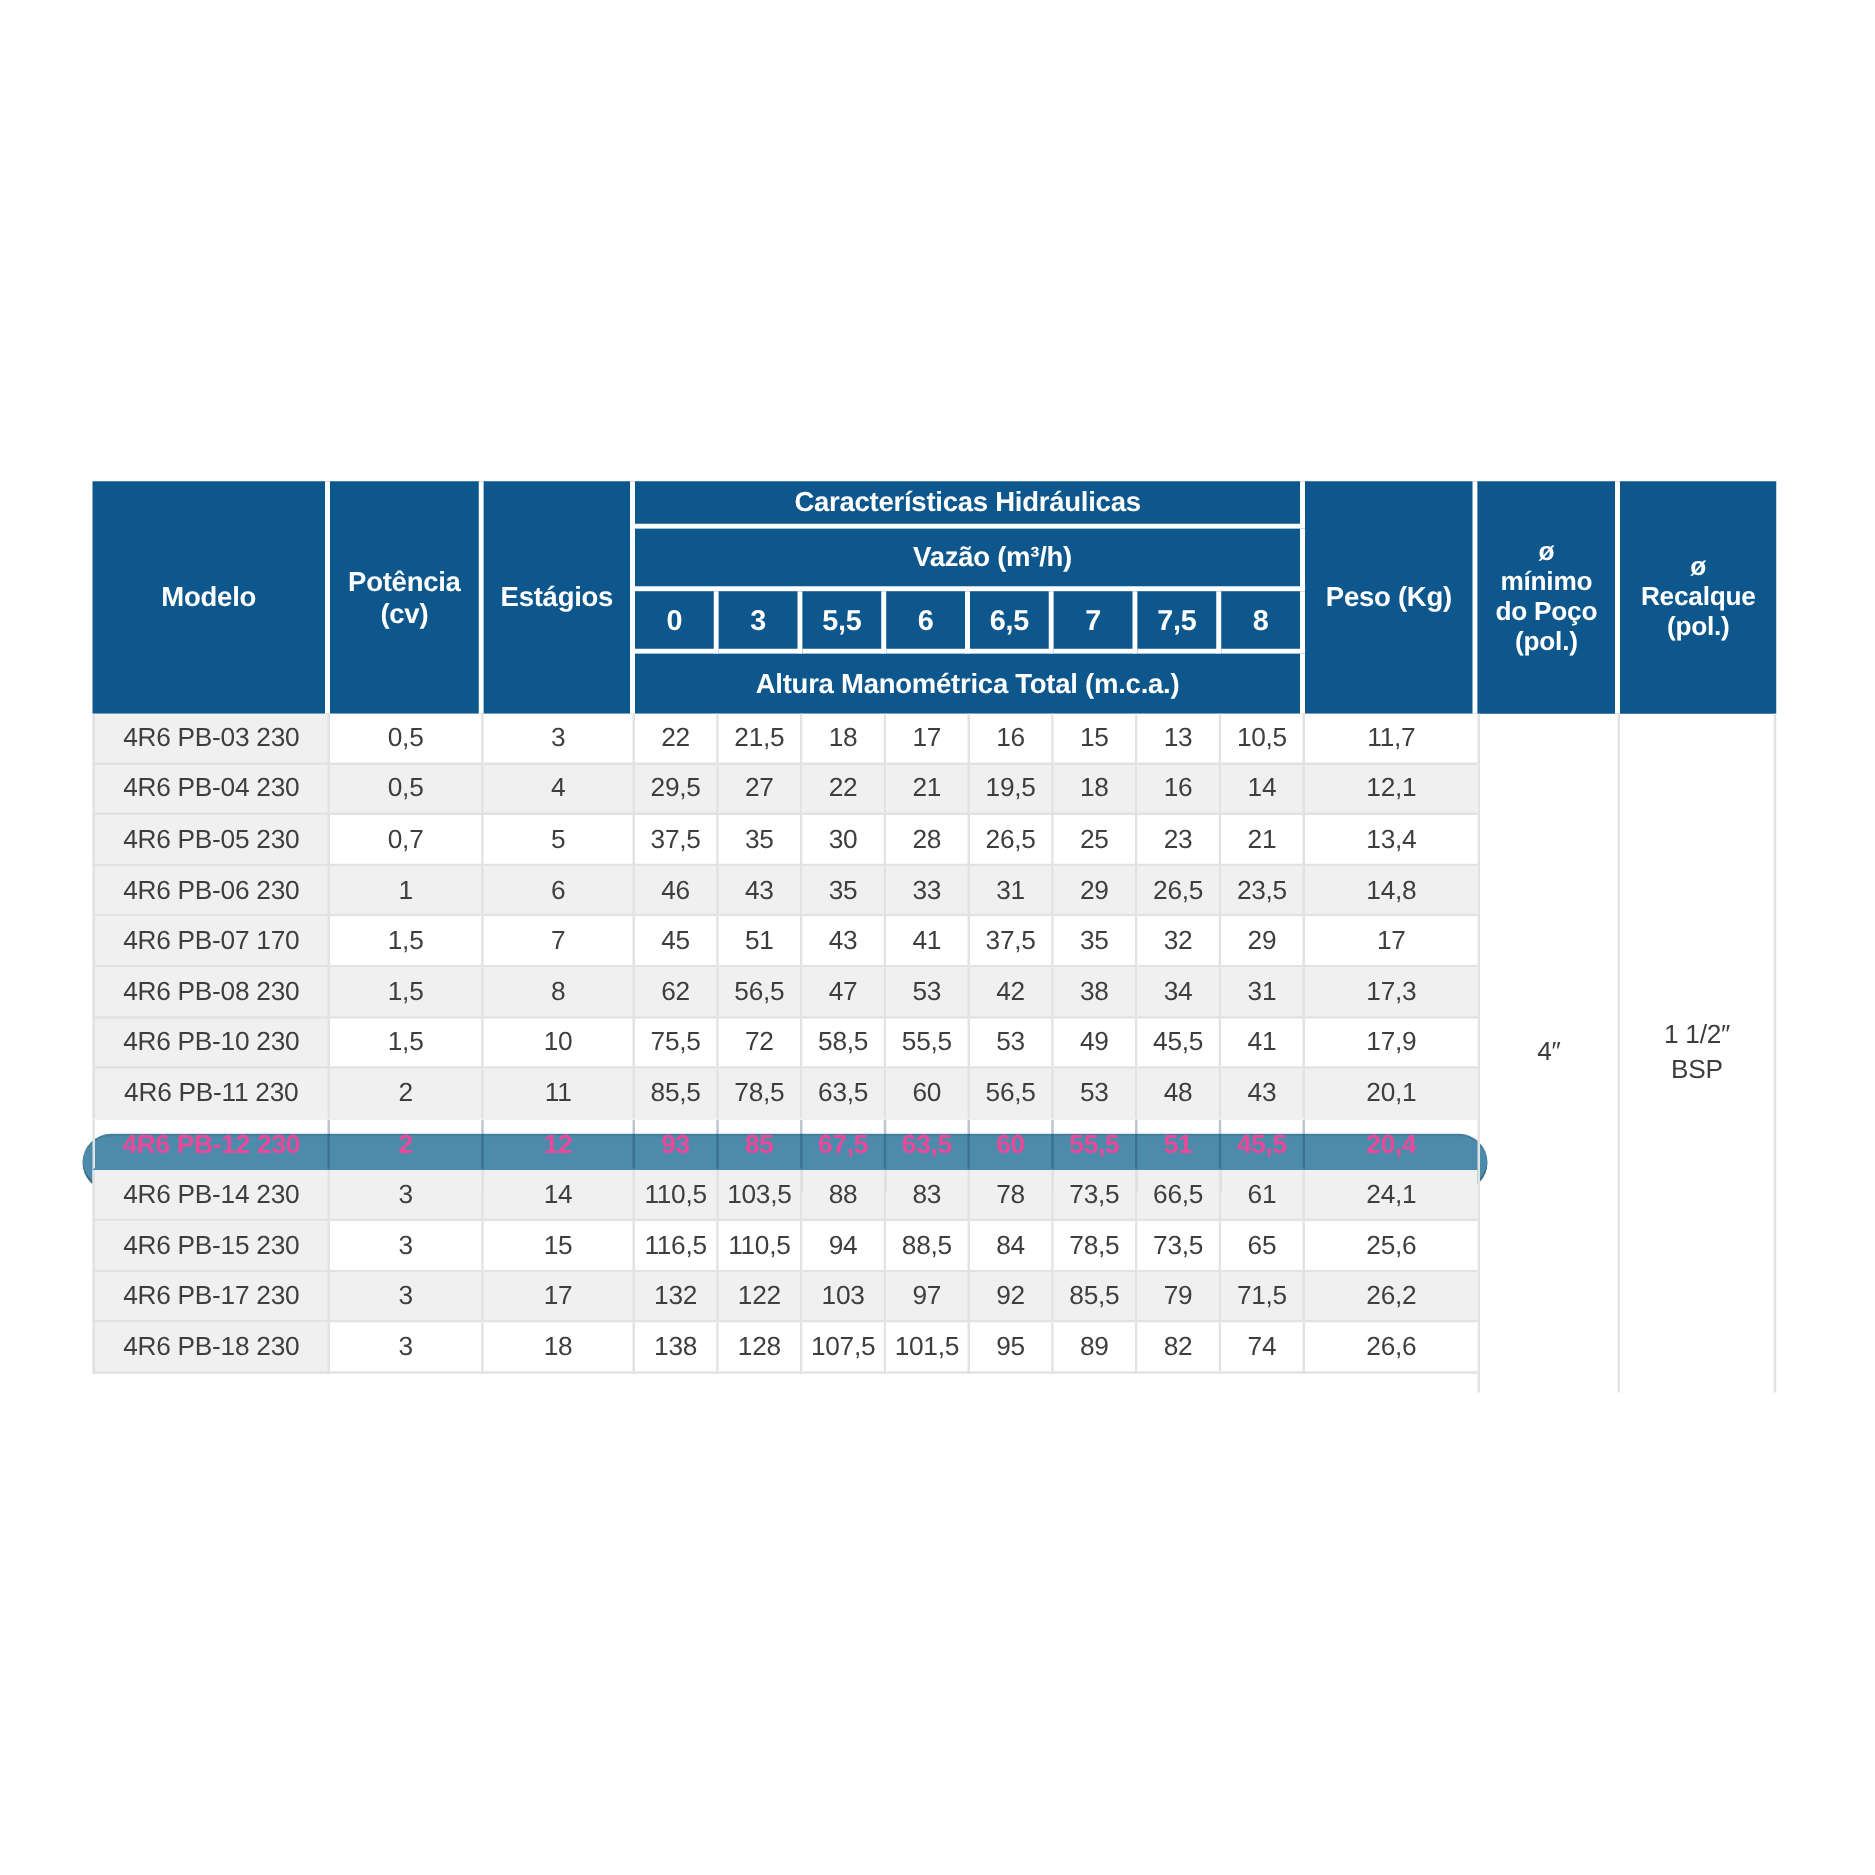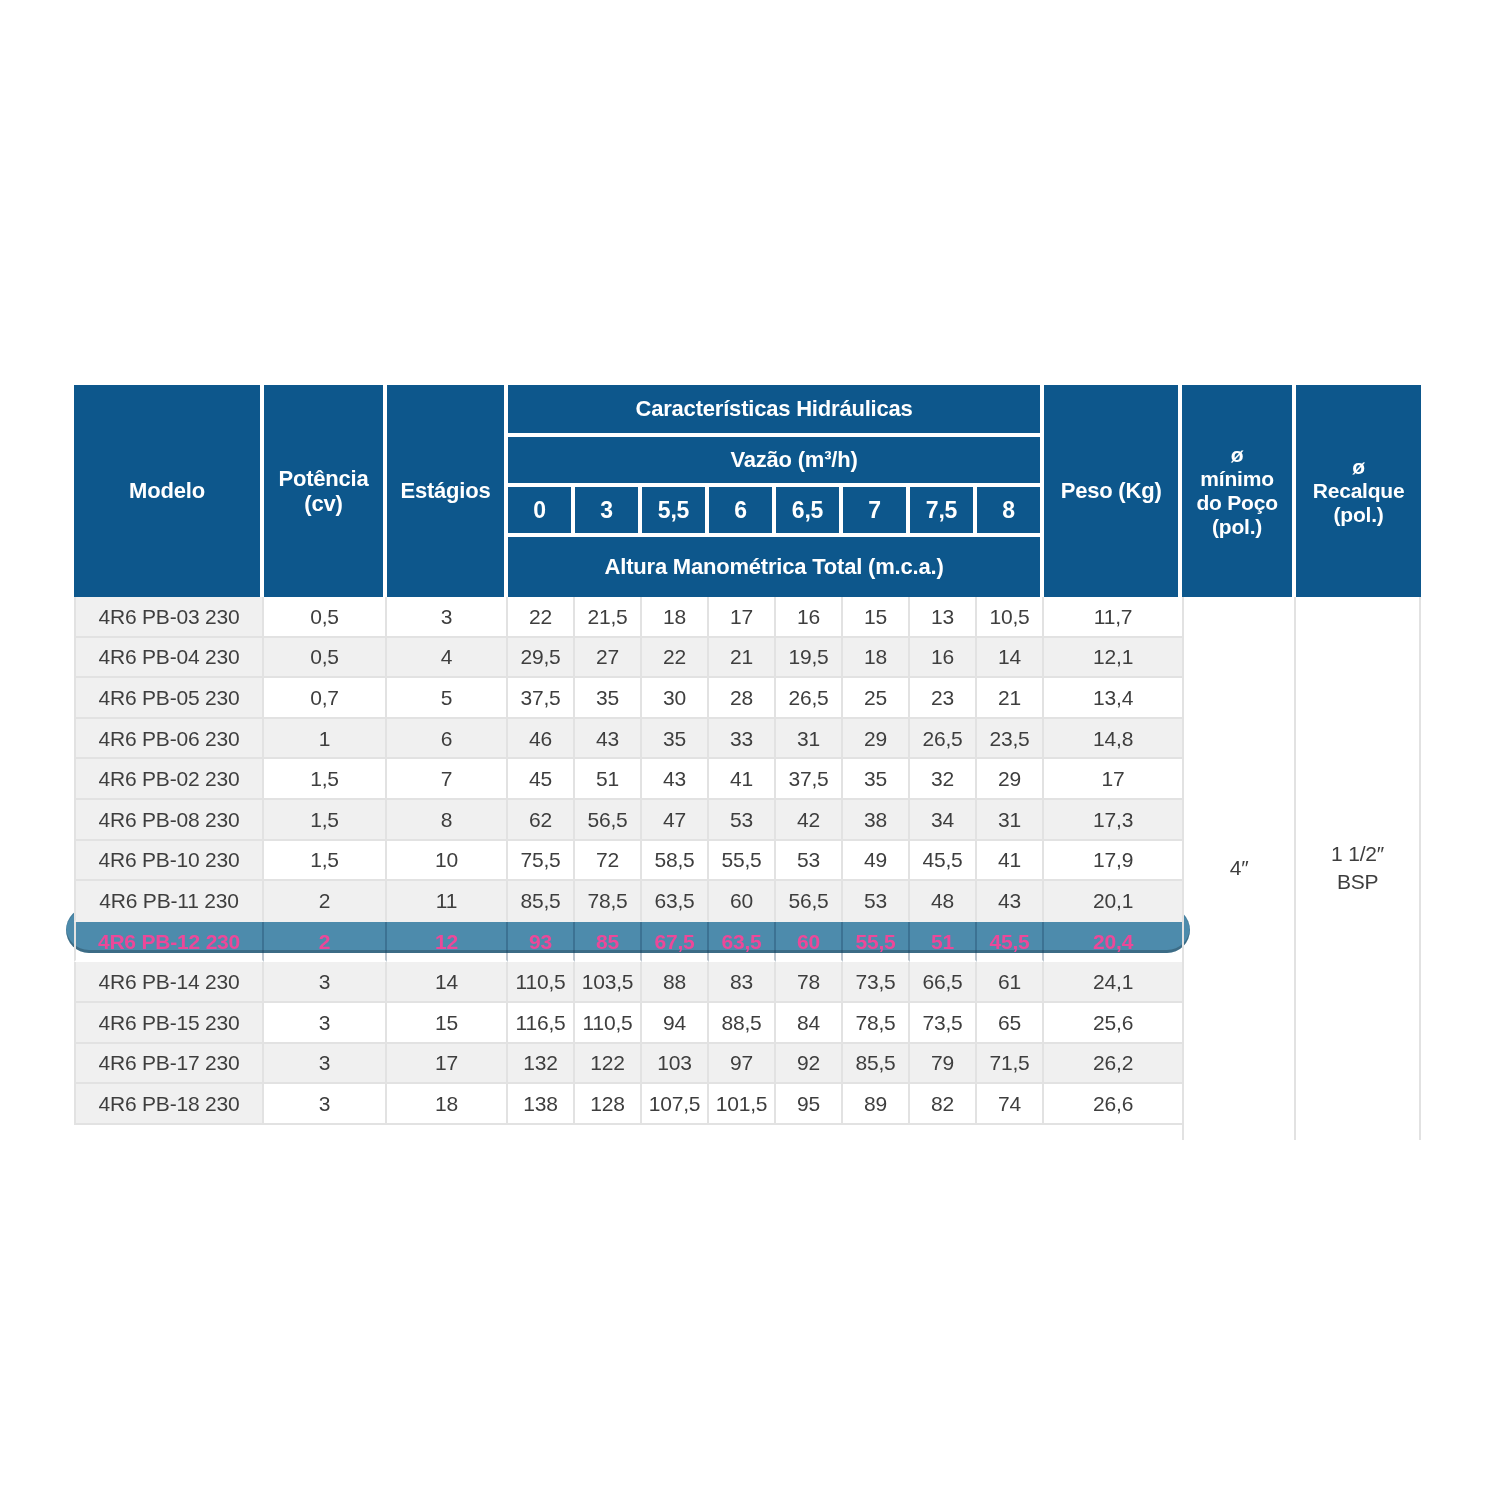--- a/index.html
+++ b/index.html
@@ -17,22 +17,22 @@
   td,th{box-sizing:border-box;padding:0;text-align:center;vertical-align:middle;}
 
   
   th.h{background:#0d578c;color:#ffffff;font-weight:bold;font-size:22px;
        line-height:1.15;white-space:pre-line;letter-spacing:-0.2px;
        border-right:4px solid #ffffff;border-bottom:4px solid #ffffff;}
   th.h.span-all{border-bottom:none;}
   th.h.last{border-right:none;}
   th.flow{font-size:23px;}
   th.small{font-size:21px;}
-  tr.hr1 th{height:52px;} tr.hr2 th{height:50px;padding-left:40px;}
-  tr.hr3 th{height:50px;} tr.hr4 th{height:60px;}
+  tr.hr1 th{height:38px;} tr.hr2 th{height:50px;padding-left:40px;}
+  tr.hr3 th{height:50px;} tr.hr4 th{height:48px;}
 
   
   td.bd{height:40.6px;font-size:21px;color:#3e3e3e;letter-spacing:-0.2px;
         border-right:2px solid #e2e2e2;border-bottom:2px solid #e2e2e2;
         background:#ffffff;line-height:1;}
   td.model{border-left:2px solid #e2e2e2;background:#f0f0f0;}
   tr.even td.bd{background:#f0f0f0;}
   tr.odd  td.bd{background:#ffffff;}
   tr.odd  td.model, tr.even td.model{background:#f0f0f0;margin-top:12px;}
   td.cell-peso{border-right:none;}
@@ -159,21 +159,21 @@
           <td class="bd">43</td>
           <td class="bd">35</td>
           <td class="bd">33</td>
           <td class="bd">31</td>
           <td class="bd">29</td>
           <td class="bd">26,5</td>
           <td class="bd">23,5</td>
           <td class="bd cell-peso">14,8</td>
         </tr>
         <tr class="odd">
-          <td class="bd model">4R6 PB-02 230</td>
+          <td class="bd model">4R6 PB-07 170</td>
           <td class="bd">1,5</td>
           <td class="bd">7</td>
           <td class="bd">45</td>
           <td class="bd">51</td>
           <td class="bd">43</td>
           <td class="bd">41</td>
           <td class="bd">37,5</td>
           <td class="bd">35</td>
           <td class="bd">32</td>
           <td class="bd">29</td>

